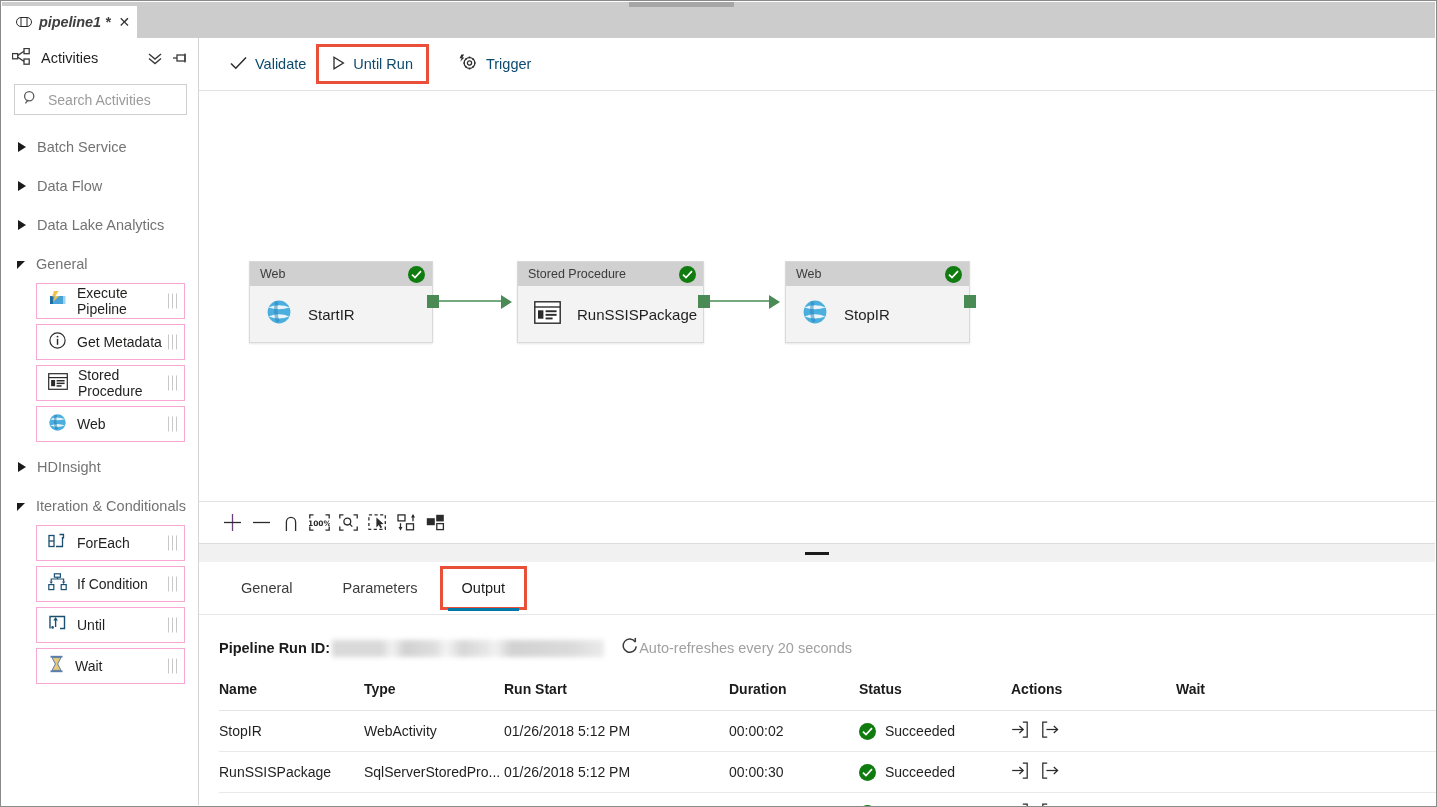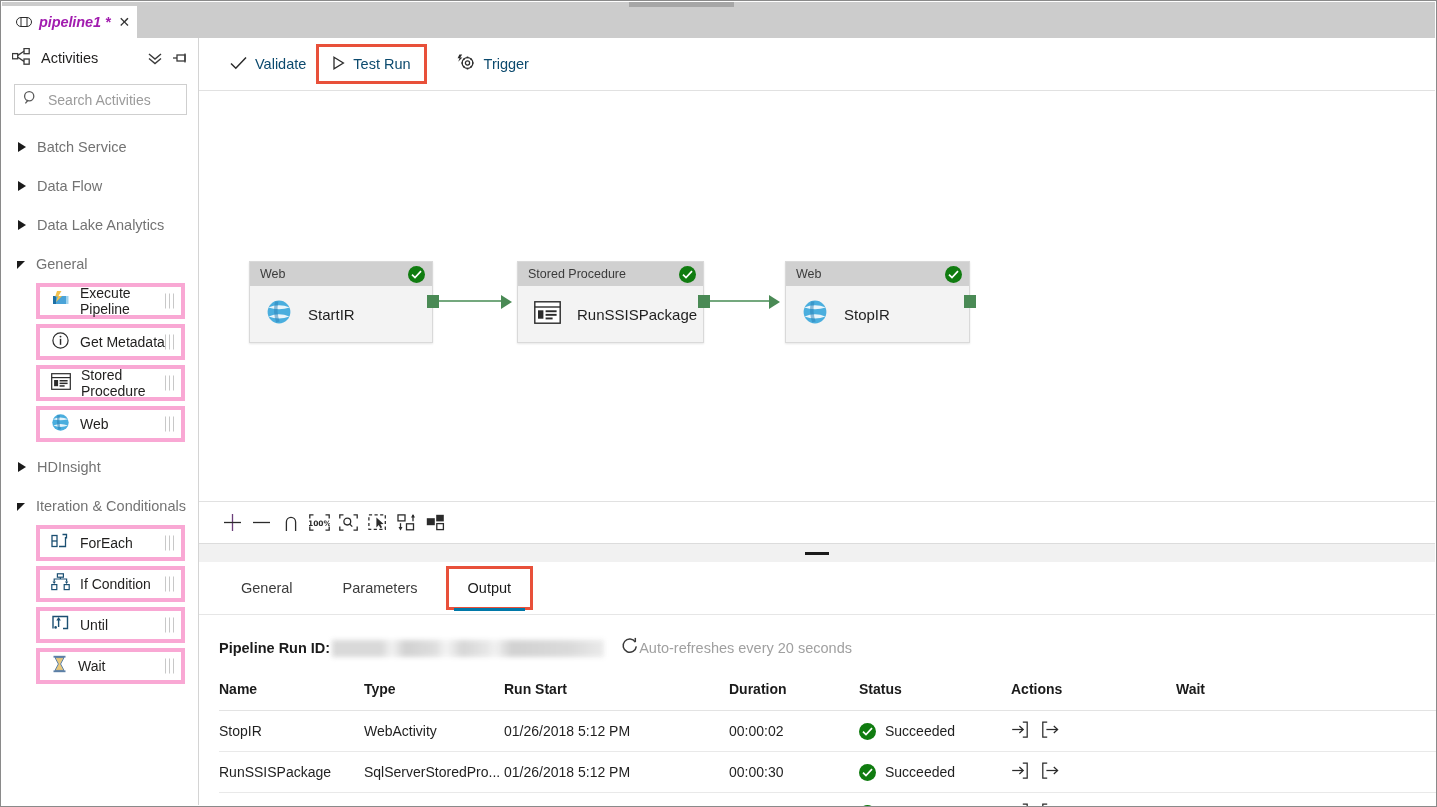--- a/index.html
+++ b/index.html
@@ -43,21 +43,21 @@
     display: flex;
     align-items: center;
     padding-left: 14px;
     box-sizing: border-box;
     gap: 7px;
   }
   .tab-title {
     font-size: 14.5px;
     font-style: italic;
     font-weight: bold;
-    color: #a21caf;
+    color: #404040;
     letter-spacing: -0.1px;
   }
   .tab-close {
     font-size: 14px;
     color: #333;
     line-height: 1;
     margin-left: 1px;
   }
   .tab-icon { display:flex; }
 
@@ -131,21 +131,21 @@
   }
   .tri.expanded {
     border-width: 8px 8px 0 0;
     border-color: #1b1b1b transparent transparent transparent;
     margin-left: 1px;
     margin-top: 2px;
   }
   .act-item {
     margin: 0 13px 5px 34px;
     height: 36px;
-    border: 4px solid #f9a8d4;
+    border: 1px solid #f9a8d4;
     background: #fff;
     display: flex;
     align-items: center;
     padding: 0 7px 0 11px;
     box-sizing: border-box;
     position: relative;
     cursor: default;
   }
   .act-item .aname {
     font-size: 14px;
@@ -654,21 +654,21 @@
           </svg>
         </span>
         <span>Validate</span>
       </div>
       <div class="cmd highlight">
         <span>
           <svg width="13" height="14" viewBox="0 0 13 14">
             <polygon points="2,1.2 11.4,7 2,12.8" fill="none" stroke="#2b2b2b" stroke-width="1.3"></polygon>
           </svg>
         </span>
-        <span>Test Run</span>
+        <span>Until Run</span>
       </div>
       <div class="cmd" style="margin-left:20px;">
         <span>
           <svg width="19" height="17" viewBox="0 0 19 17">
             <g transform="translate(4.5,2.5)">
               <circle cx="6" cy="6.5" r="5.4" fill="none" stroke="#2b2b2b" stroke-width="1.25"></circle>
               <circle cx="6" cy="6.5" r="2.1" fill="none" stroke="#2b2b2b" stroke-width="1.25"></circle>
               <g stroke="#2b2b2b" stroke-width="1.6">
                 <line x1="6" y1="0" x2="6" y2="1.6"></line>
                 <line x1="6" y1="11.4" x2="6" y2="13"></line>
@@ -836,21 +836,21 @@
       <div class="bar"></div>
     </div>
 
     <div class="tabs-row">
       <div class="ptab">
         <span>General</span>
       </div>
       <div class="ptab" style="margin-left:6px;">
         <span>Parameters</span>
       </div>
-      <div class="ptab active boxed" style="margin-left:6px;">
+      <div class="ptab active boxed" style="">
         <span>Output</span>
       </div>
     </div>
 
     <div class="runid-row">
       <span class="runid-label">Pipeline Run ID:</span>
       <span class="blurbar"></span>
       <span class="refresh-note">
         <span>
           <svg width="18" height="18" viewBox="0 0 18 18">

